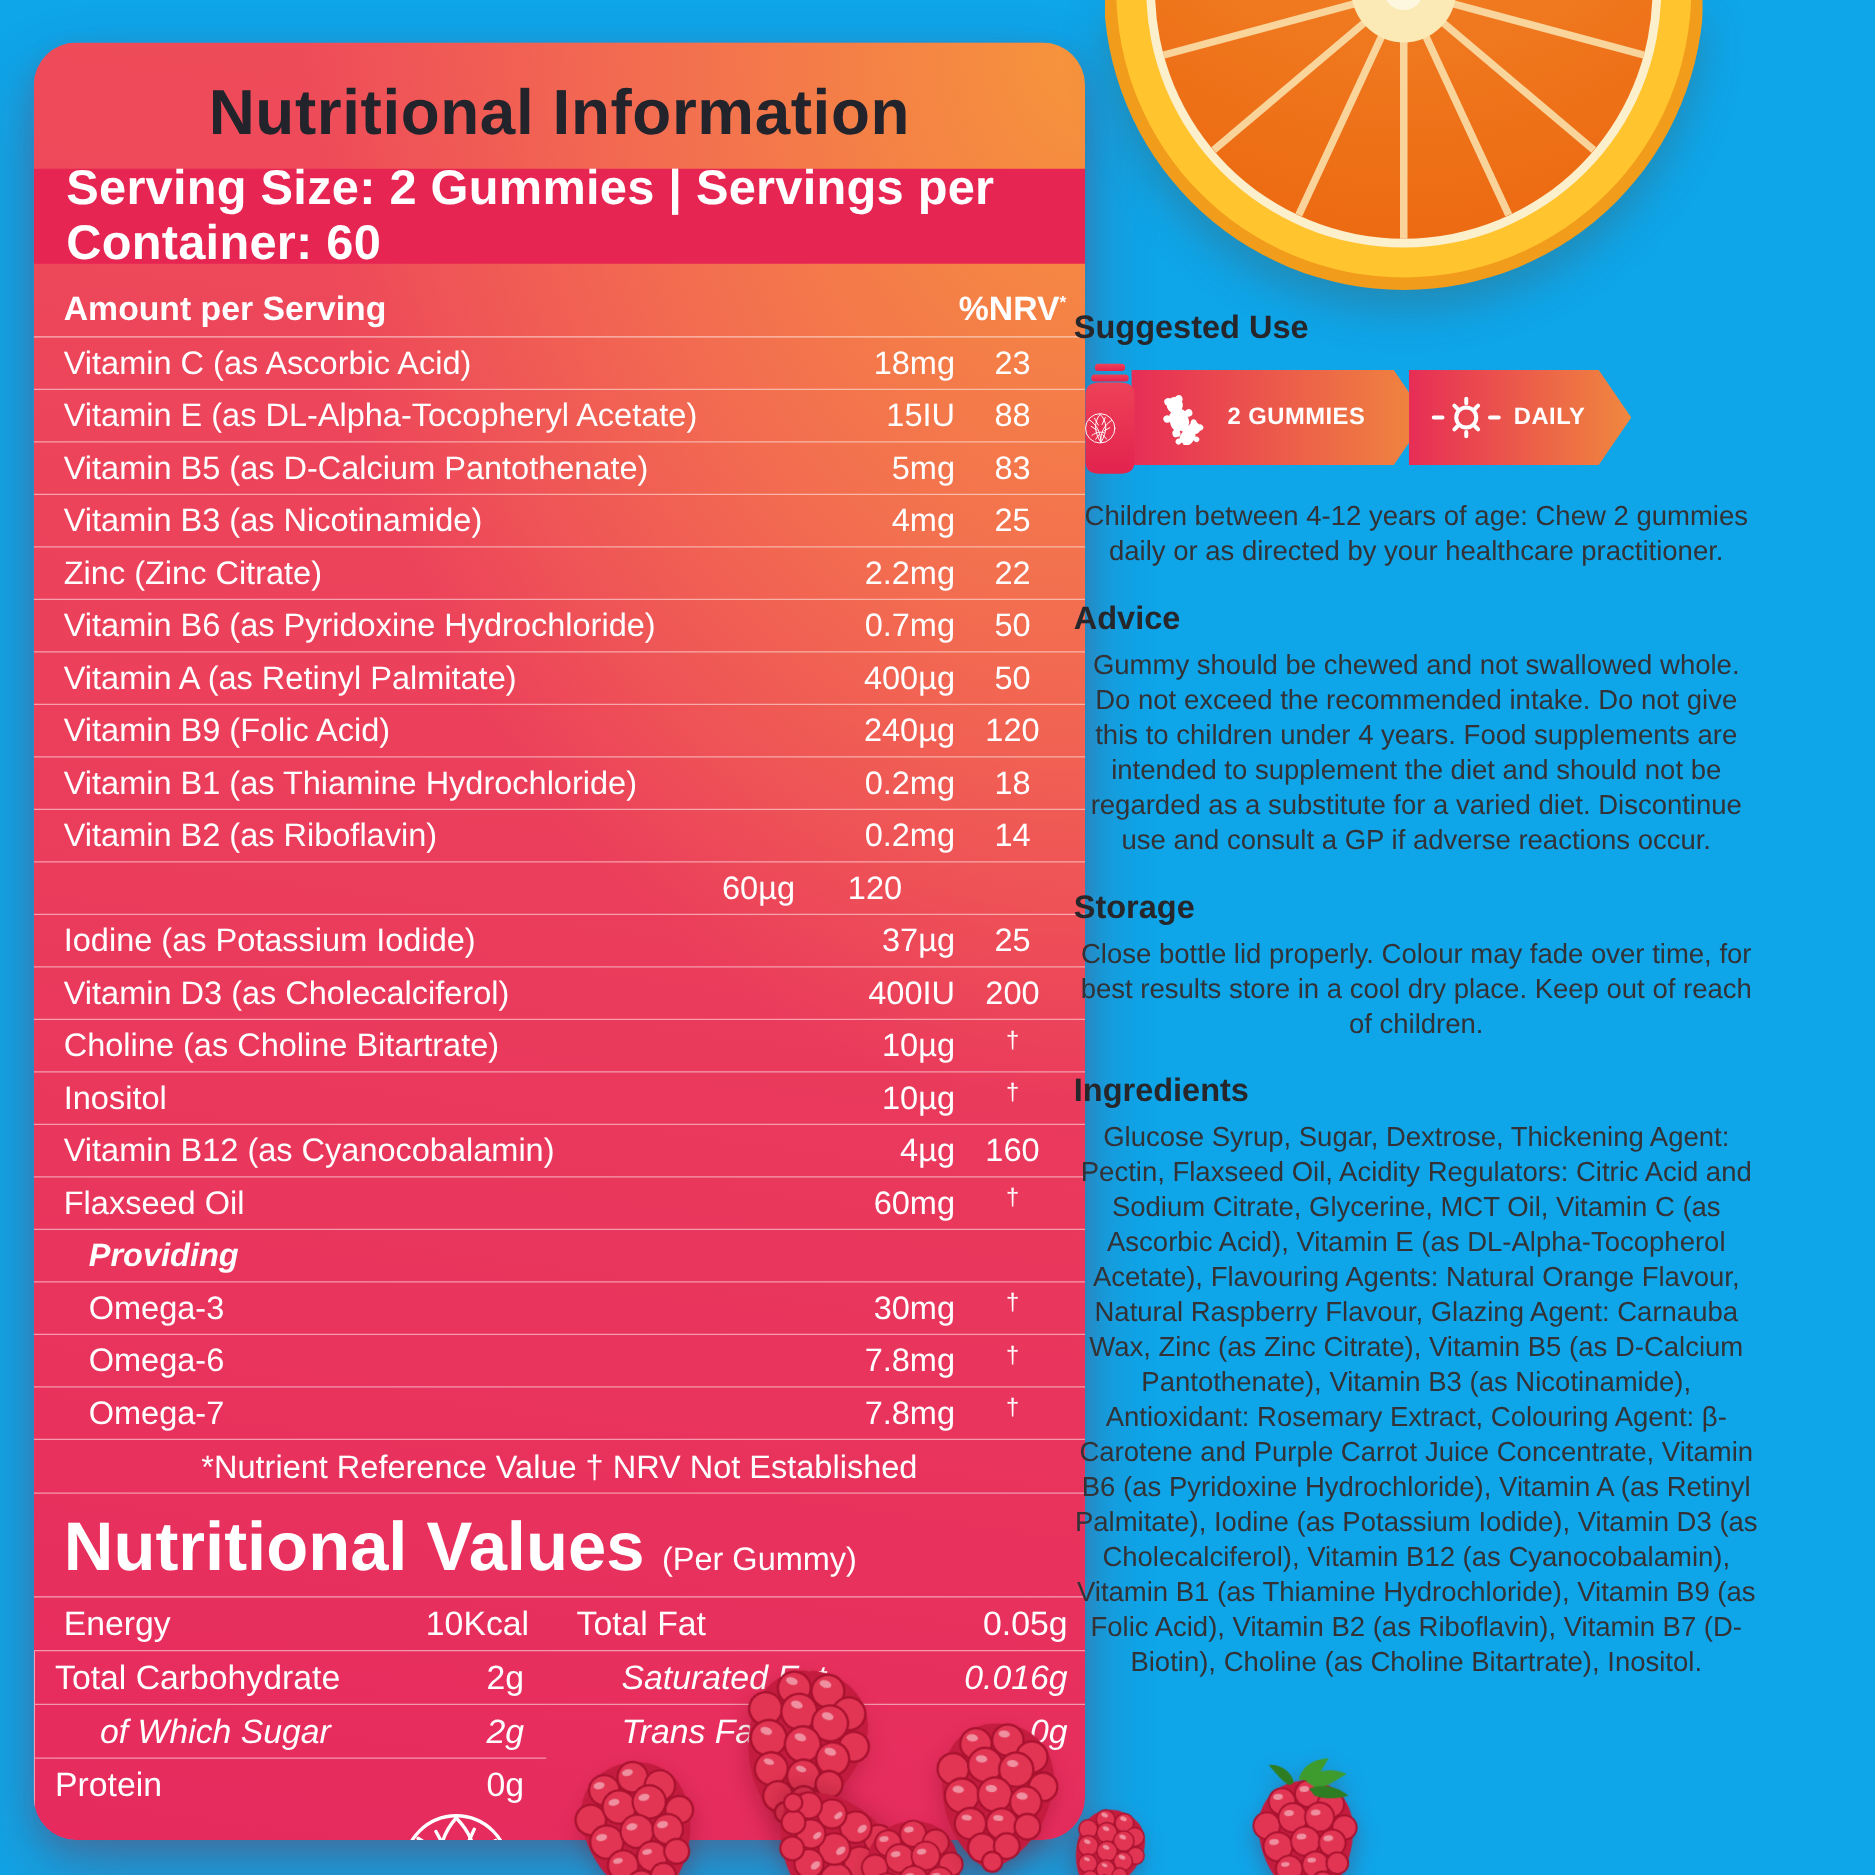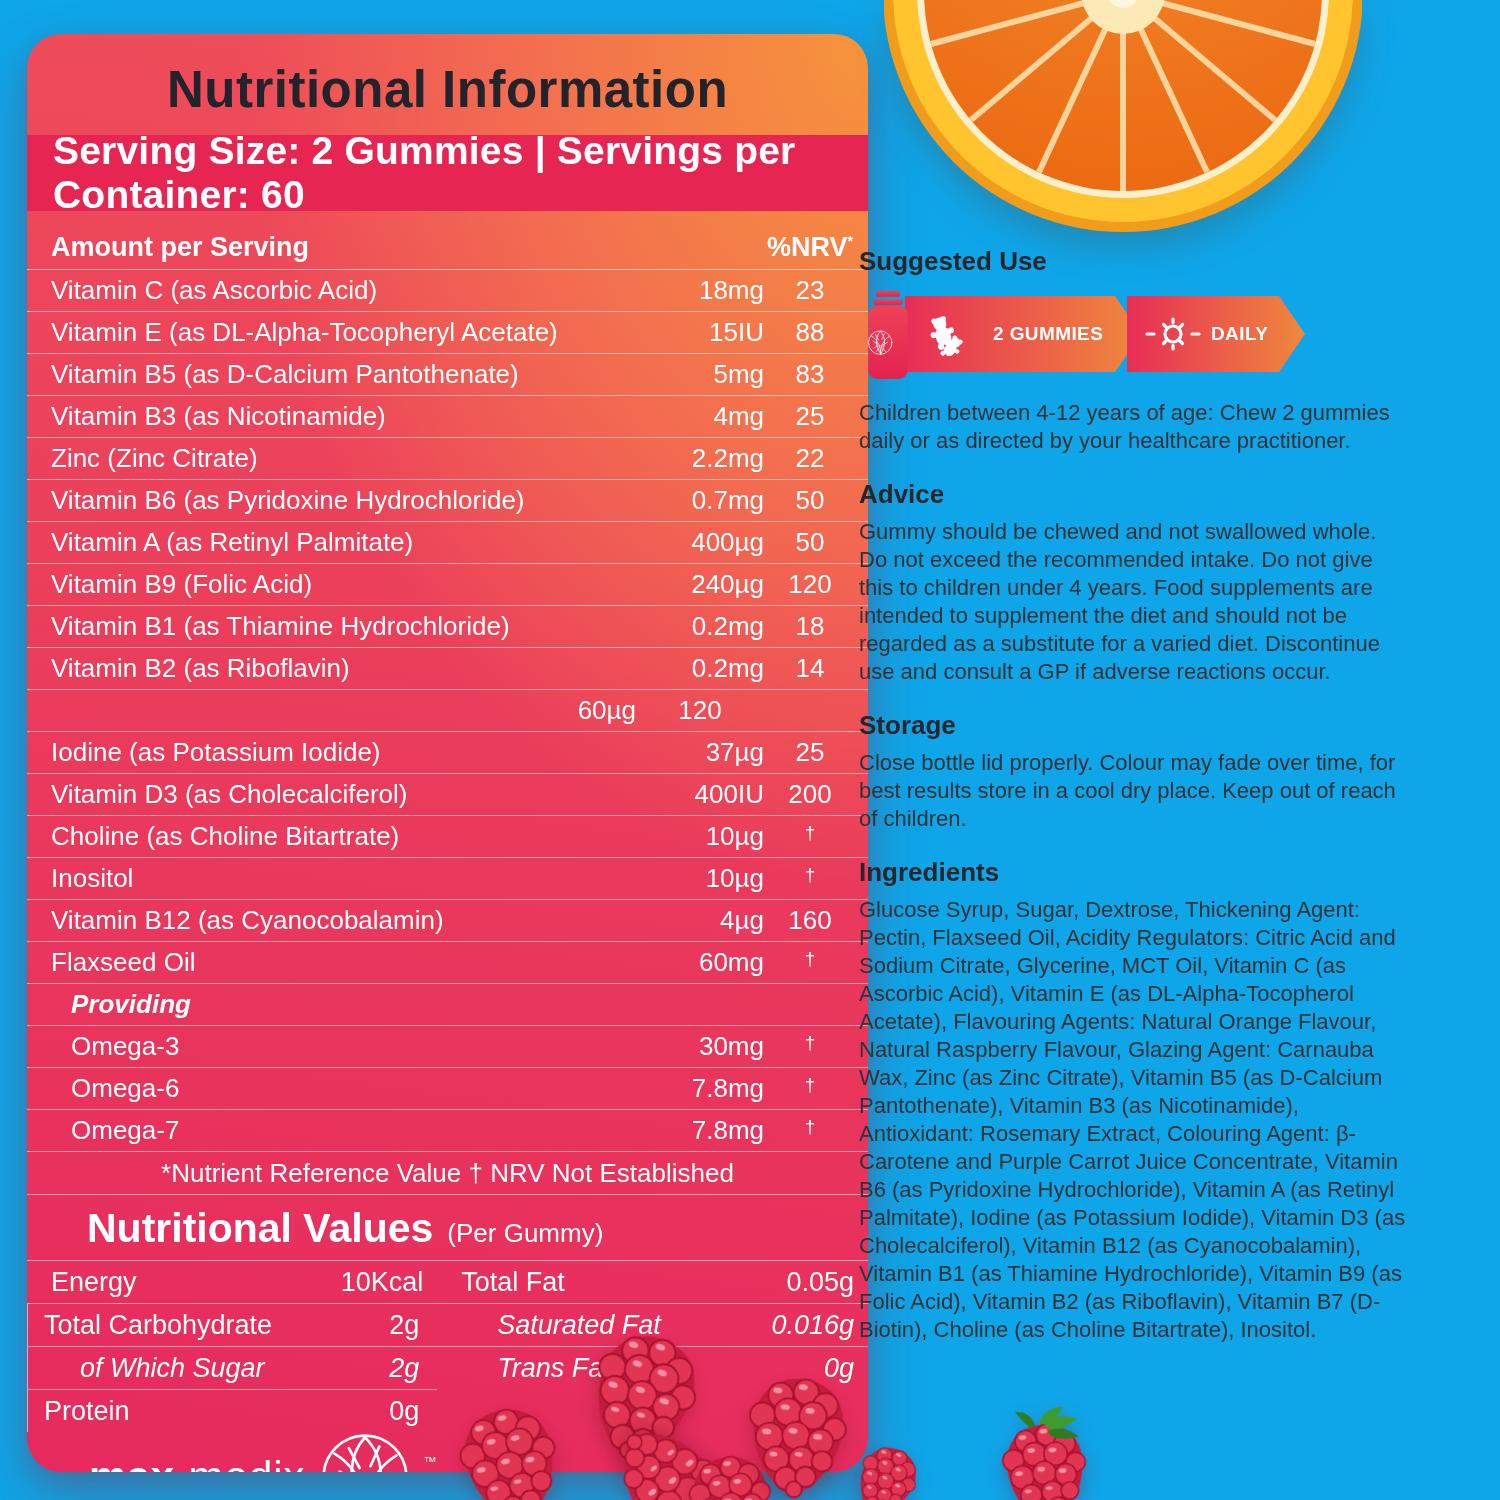--- a/index.html
+++ b/index.html
@@ -29,46 +29,46 @@
   .nrow .namount{text-align:right;}
   .nrow .nnrv{text-align:center;}
   .nrow .nnrv.dag{font-size:19px;transform:translateY(-4px);}
   .nrow.providing{font-style:italic;font-weight:700;}
   .nrow.providing .nname,.nrow.indent .nname{padding-left:20px;}
   .footnote{min-height:42px;display:flex;align-items:center;justify-content:center;
     font-size:26px;border-bottom:1px solid rgba(255,255,255,.5);}
 
   .nv-head{padding:10px 24px 8px;display:flex;align-items:baseline;gap:14px;
     border-bottom:1px solid rgba(255,255,255,.55);}
-  .nv-title{font-size:41px;font-weight:700;margin-left:36px;}
+  .nv-title{font-size:55px;font-weight:700;}
   .nv-sub{font-size:26px;}
   .vgrid{display:grid;grid-template-columns:1fr 1.05fr;}
   .vcell{display:flex;justify-content:space-between;align-items:center;min-height:42px;
     font-size:27px;padding:0 14px 0 24px;border-bottom:1px solid rgba(255,255,255,.5);}
   .vcell.r{border-left:1px solid rgba(255,255,255,.55);padding-left:16px;padding-right:18px;}
   .vcell.last{border-bottom:none;}
   .vcell.italic{font-style:italic;}
   .vcell.italic .vname{padding-left:36px;}
 
   .logo{flex:1;display:flex;align-items:center;padding-left:62px;gap:14px;}
   .lg-max{font-size:42px;font-weight:700;letter-spacing:.5px;}
   .lg-medix{font-size:42px;font-weight:400;letter-spacing:1px;}
   .logo .tm{font-size:13px;align-self:flex-start;margin-top:22px;}
   .leafcircle-svg{width:90px;height:90px;}
 
   
   .rightcol{position:absolute;left:859px;top:246px;width:548px;color:#323237;}
   .rc-h{font-size:26px;font-weight:700;color:#26262B;margin:0 0 8px;}
-  .rc-p{font-size:22px;line-height:28px;margin:0 0 24px;}
+  .rc-p{font-size:22px;line-height:28px;margin:0 0 24px;text-align:center;}
   .use-graphic{position:relative;height:90px;margin:14px 0 18px;}
   .bottle-svg{position:absolute;left:0;top:-2px;width:58px;height:94px;z-index:2;}
   .chev{position:absolute;top:5px;height:76px;display:flex;align-items:center;
     color:#fff;font-weight:700;font-size:19px;letter-spacing:.4px;
     background:linear-gradient(90deg,#E72D56 0%,#F0883E 100%);}
-  .chev1{left:46px;width:214px;padding-left:22px;gap:18px;
+  .chev1{left:46px;width:214px;padding-left:22px;gap:7px;
     clip-path:polygon(0 0,calc(100% - 26px) 0,100% 50%,calc(100% - 26px) 100%,0 100%);}
   .chev2{left:268px;width:160px;padding-left:18px;gap:10px;
     clip-path:polygon(0 0,calc(100% - 26px) 0,100% 50%,calc(100% - 26px) 100%,0 100%);}
   .bears-svg{width:48px;height:44px;}
   .sun-svg{width:56px;height:34px;}
 
   
   .orange-svg{position:absolute;left:884px;top:0;width:478px;height:252px;
     filter:drop-shadow(0 16px 16px rgba(90,60,30,.25));}
   .berry{position:absolute;filter:drop-shadow(0 8px 9px rgba(120,10,30,.30));}

